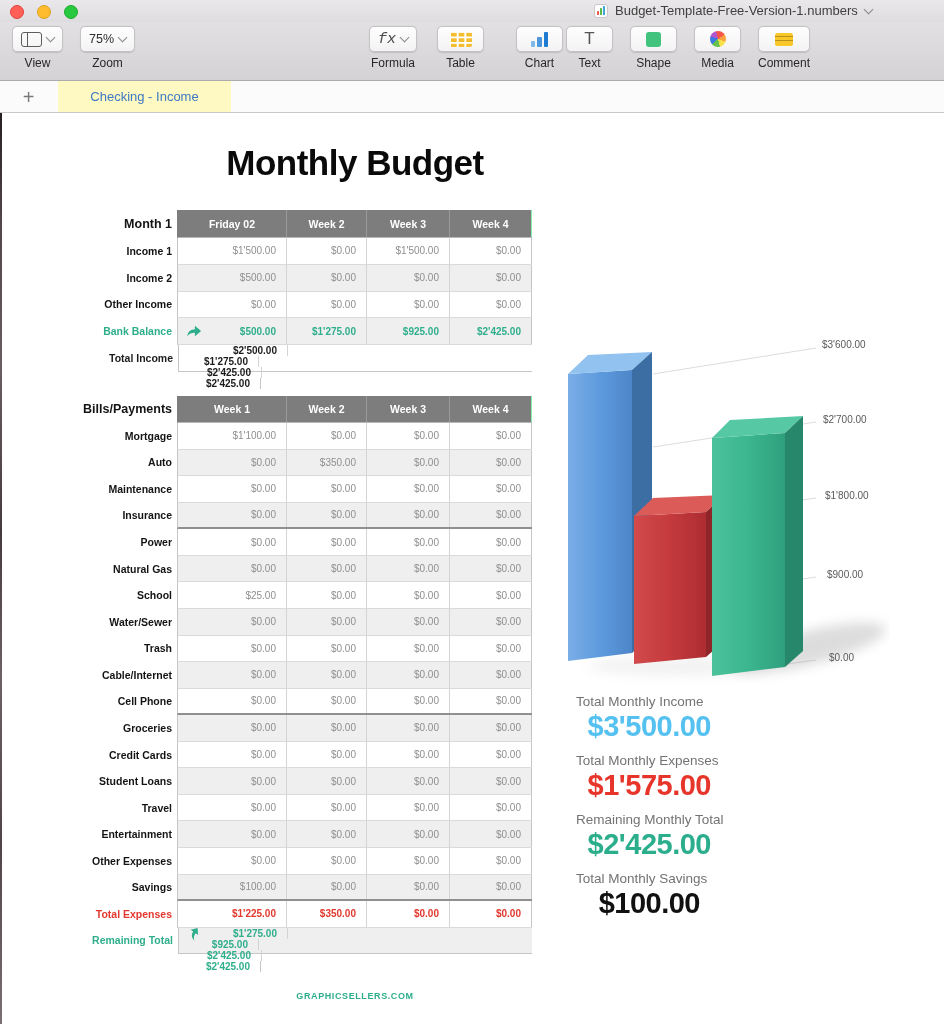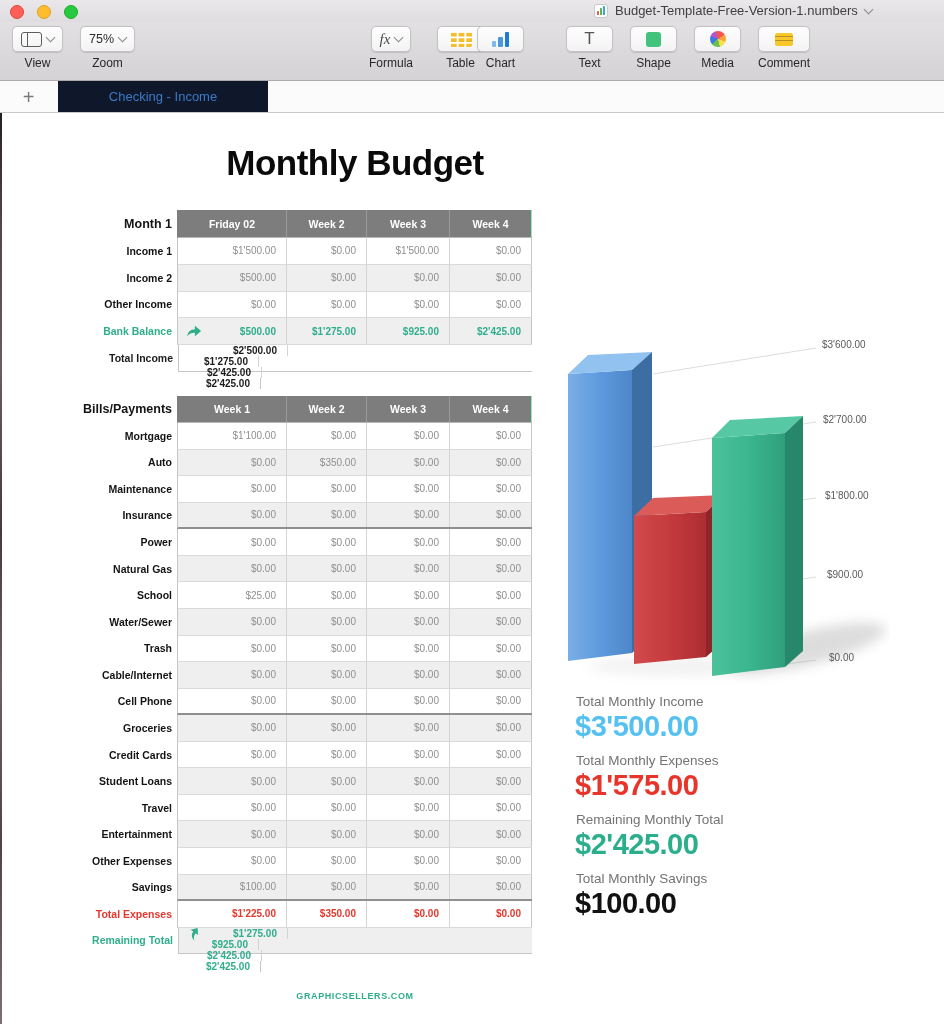--- a/index.html
+++ b/index.html
@@ -28,41 +28,41 @@
   .toolbar{position:relative;height:58px;background:linear-gradient(#e2e0e2,#d4d2d4);
     border-bottom:1px solid #acaaac;}
   .tool{position:absolute;top:4px;display:flex;flex-direction:column;align-items:center;}
   .tbtn{height:26px;background:linear-gradient(#fefefe,#f4f3f4);border:1px solid #c4c2c4;
     border-radius:5px;display:flex;align-items:center;justify-content:center;gap:5px;
     box-shadow:0 0.5px 1px rgba(0,0,0,.12);padding:0 8px;box-sizing:border-box;}
   .tlabel{font-size:12px;color:#282828;margin-top:4px;}
   .view-glyph{width:19px;height:13px;border:1.5px solid #5c5c5c;border-radius:3px;position:relative;}
   .view-glyph::before{content:"";position:absolute;left:4.5px;top:0;bottom:0;width:1.5px;background:#5c5c5c;}
   .zoom-val{font-size:12.5px;color:#2d2d2d;}
-  .fx-glyph{font-family:Liberation Serif, serif;font-style:italic;font-size:15px;color:#4a4a4a;}
+  .fx-glyph{font-family:Liberation Mono, monospace;font-style:italic;font-size:15px;color:#4a4a4a;}
   .grid-glyph{width:22px;height:15px;border-radius:2px;background:#f3bd2e;
     background-image:linear-gradient(#fff 1.5px,transparent 1.5px),linear-gradient(90deg,#fff 1.5px,transparent 1.5px);
     background-size:7.7px 5.5px;background-position:-1px -1px;}
   .chart-glyph{display:flex;align-items:flex-end;gap:2px;height:16px;}
   .chart-glyph i{display:block;width:4.5px;border-radius:1px;}
   .chart-glyph .c1{height:6px;background:#7db8e8;}
   .chart-glyph .c2{height:10px;background:#4a97de;}
   .chart-glyph .c3{height:15px;background:#1f7ad2;}
   .text-glyph{font-size:17px;color:#555;font-weight:400;line-height:16px;}
   .shape-glyph{width:15px;height:15px;border-radius:3px;background:#41c27d;}
   .media-glyph{width:16px;height:16px;border-radius:50%;
     background:conic-gradient(#f5554a 0 55deg,#f9a13c 55deg 110deg,#f6e14a 110deg 165deg,#66c14e 165deg 225deg,#3c7ae0 225deg 290deg,#b455cf 290deg 345deg,#f5554a 345deg);}
   .comment-glyph{width:18px;height:13px;border-radius:2.5px;background:#f8c82b;
     background-image:linear-gradient(transparent 3px,#b8901a 3px,#b8901a 4.5px,transparent 4.5px,transparent 7px,#b8901a 7px,#b8901a 8.5px,transparent 8.5px);}
 
   
   .tabbar{position:relative;height:31px;background:#fbfbfb;border-bottom:1px solid #c8c8c8;}
   .tab-add{position:absolute;left:0;top:0;width:57px;height:31px;display:flex;align-items:center;justify-content:center;}
   .tab-add span{font-size:20px;color:#7a7a7a;font-weight:300;line-height:20px;}
-  .tab-active{position:absolute;left:58px;top:0;width:210px;height:31px;background:#0f172a;
+  .tab-active{position:absolute;left:58px;top:0;width:173px;height:31px;background:#fef9c3;
     display:flex;align-items:center;justify-content:center;font-size:13px;color:#3d79c4;}
 
   
   .content{position:relative;height:912px;background:#fff;}
   .edge-strip{position:absolute;left:0;top:0;bottom:0;width:2px;
     background:linear-gradient(180deg,#262022 0%,#53464a 12%,#6a5d60 28%,#453a3d 46%,#6e6164 62%,#514448 80%,#7a6f72 100%);}
   .sheet-title{position:absolute;left:178px;top:30px;width:354px;margin:0;text-align:center;
     font-size:35px;font-weight:700;color:#0a0a0a;letter-spacing:-0.5px;}
 
   
@@ -92,21 +92,21 @@
   .style-total .row-label,.style-total .cell{color:#1c1c1c;font-weight:700;}
   .cell .arr{position:absolute;left:8px;top:50%;transform:translateY(-50%);}
 
   
   .chart{position:absolute;left:558px;top:223px;width:332px;height:362px;}
   .tick{position:absolute;font-size:10px;color:#5a5a5a;white-space:nowrap;}
 
   
   .summary{position:absolute;left:575px;top:581px;display:flex;flex-direction:column;}
   .sum-label{font-size:13.5px;line-height:16px;color:#737373;margin:0 0 1px 1px;}
-  .sum-value{font-size:29px;line-height:30px;font-weight:700;letter-spacing:-0.5px;margin-bottom:12px;}
+  .sum-value{font-size:29px;line-height:30px;font-weight:700;letter-spacing:-0.5px;margin-bottom:12px;text-align:center;}
 
   .sheet-footer{position:absolute;left:178px;top:878px;width:354px;text-align:center;
     font-size:9px;font-weight:700;letter-spacing:0.6px;color:#2fae8c;}
 </style>
 </head>
 <body>
 
 <div class="window">
 
   <div class="titlebar">
@@ -148,21 +148,21 @@
         <span class="chev"></span>
       </div>
       <span class="tlabel">Formula</span>
     </div>
     <div class="tool" style="left:437px;">
       <div class="tbtn" style="width:47px;">
         <span class="grid-glyph"></span>
       </div>
       <span class="tlabel">Table</span>
     </div>
-    <div class="tool" style="left:477px;text-align:center;">
+    <div class="tool" style="left:516px;text-align:center;">
       <div class="tbtn" style="width:47px;">
         <span class="chart-glyph">
             <i class="c1"></i>
             <i class="c2"></i>
             <i class="c3"></i>
           </span>
       </div>
       <span class="tlabel">Chart</span>
     </div>
     <div class="tool" style="left:566px;">

